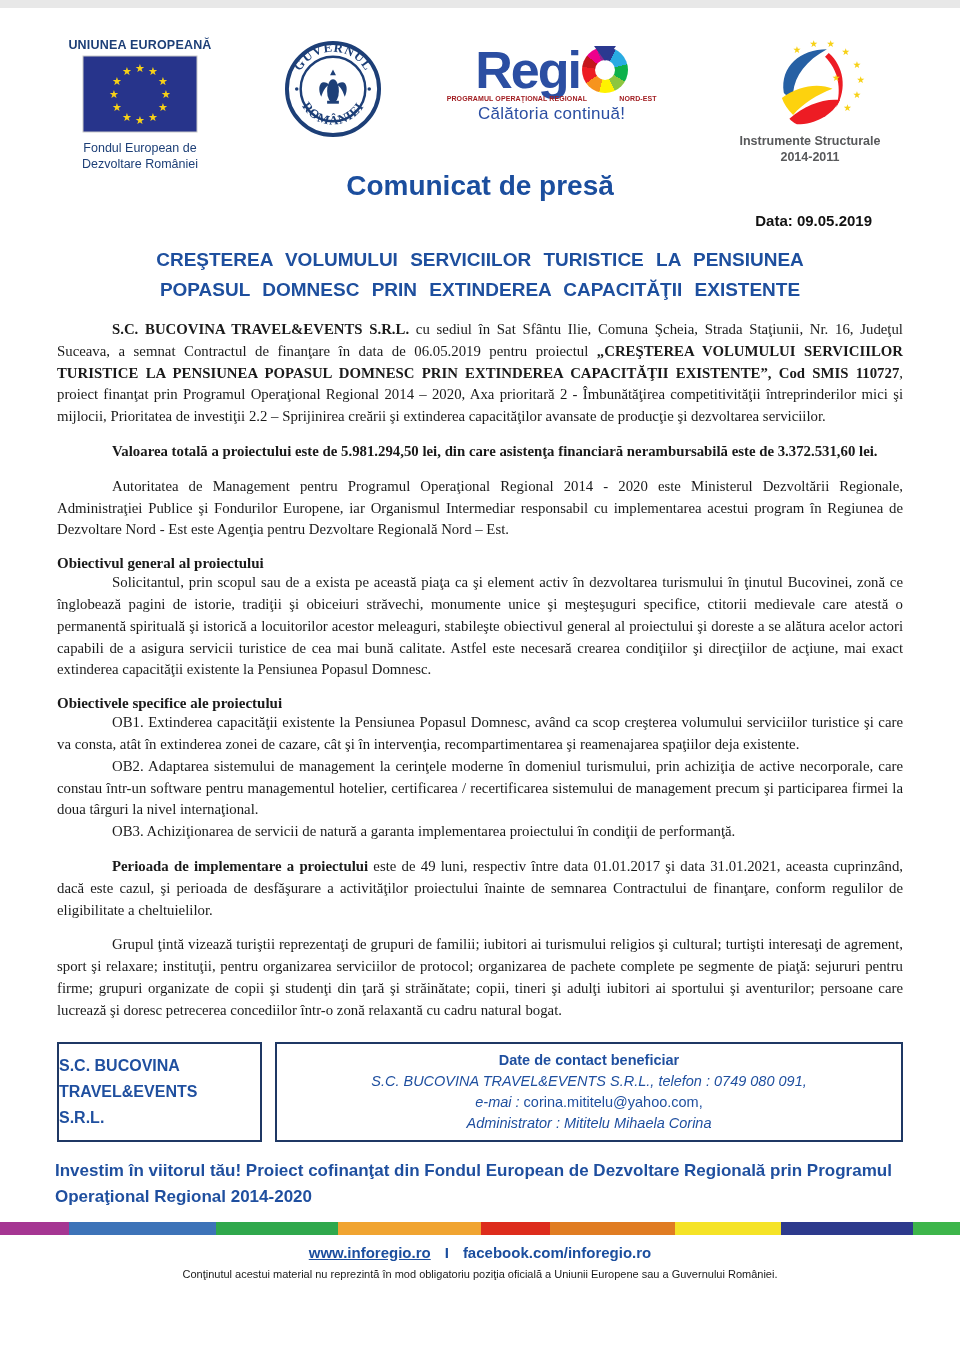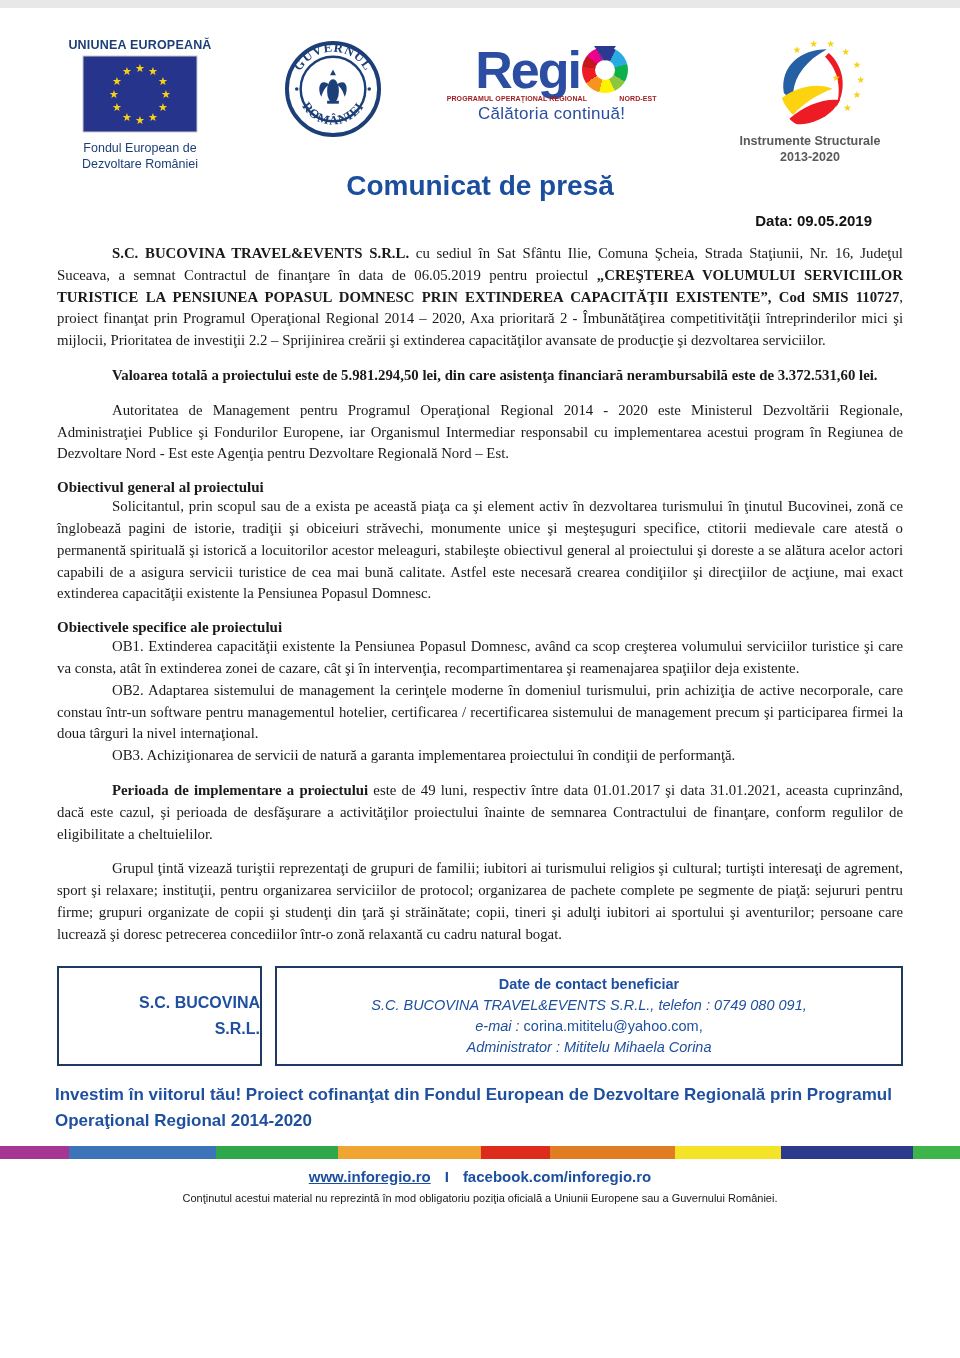--- a/index.html
+++ b/index.html
@@ -46,21 +46,21 @@
   
   .body-wrap { margin:14px 57px 0 57px; }
   .body-p { font-size:14.8px; line-height:21.8px; text-align:justify; text-indent:55px;
     margin-top:13px; }
   .body-p.no-gap { margin-top:0; }
   .sec-heading { font-size:15px; font-weight:bold; margin-top:14px; }
   
   .contact-row { display:flex; margin:20px 57px 0 57px; gap:13px;
     font-family:"Liberation Sans",sans-serif; }
   .contact-left { width:205px; border:2px solid #1f3864; display:flex; flex-direction:column;
-    justify-content:center; text-align:right; color:#1f4f9f; font-weight:bold; font-size:16px;
+    justify-content:center; text-align:left; color:#1f4f9f; font-weight:bold; font-size:16px;
     line-height:26px; padding:8px 0; }
   .contact-right { flex:1; border:2px solid #1f3864; text-align:center; color:#1f4f9f;
     font-size:14.5px; line-height:21px; padding:6px 12px; }
   .contact-right .ct-title { font-weight:bold; }
   .contact-right .ct-line { font-style:italic; }
   .contact-right .ct-plain { font-style:normal; }
   
   .invest { text-align:left; font-family:"Liberation Sans",sans-serif; font-weight:bold;
     font-size:17px; color:#1f4f9f; line-height:26px; margin:16px 55px 0 55px; }
   .stripe { display:flex; height:13px; width:100%; margin-top:12px; }
@@ -156,27 +156,31 @@
           <text class="star" x="130" y="32">★</text>
           <text class="star" x="134" y="48">★</text>
           <text class="star" x="130" y="64">★</text>
           <text class="star" x="120" y="78">★</text>
           <text class="star" x="66" y="16">★</text>
           <text class="star" x="108" y="46">★</text>
         </g>
       </svg>
       <div class="is-caption">
         <div>Instrumente Structurale</div>
-        <div>2013-2020</div>
+        <div>2014-2011</div>
       </div>
     </div>
   </div>
 
   <div class="doc-heading">Comunicat de presă</div>
   <div class="doc-date">Data: 09.05.2019</div>
+  <div class="doc-title">
+    <div>CREŞTEREA VOLUMULUI SERVICIILOR TURISTICE LA PENSIUNEA</div>
+    <div>POPASUL DOMNESC PRIN EXTINDEREA CAPACITĂŢII EXISTENTE</div>
+  </div>
 
   <div class="body-wrap">
 
     <p class="body-p"><b>S.C. BUCOVINA TRAVEL&amp;EVENTS S.R.L.</b><span> cu sediul în Sat Sfântu Ilie, Comuna Şcheia, Strada Staţiunii, Nr. 16, Judeţul Suceava, a semnat Contractul de finanţare în data de 06.05.2019 pentru proiectul </span><b>„CREŞTEREA VOLUMULUI SERVICIILOR TURISTICE LA PENSIUNEA POPASUL DOMNESC PRIN EXTINDEREA CAPACITĂŢII EXISTENTE”, Cod SMIS 110727</b><span>, proiect finanţat prin Programul Operaţional Regional 2014 – 2020, Axa prioritară 2 - Îmbunătăţirea competitivităţii întreprinderilor mici şi mijlocii, Prioritatea de investiţii 2.2 – Sprijinirea creării şi extinderea capacităţilor avansate de producţie şi dezvoltarea serviciilor.</span></p>
 
     <p class="body-p"><b>Valoarea totală a proiectului este de 5.981.294,50 lei, din care asistenţa financiară nerambursabilă este de 3.372.531,60 lei.</b></p>
 
     <p class="body-p">Autoritatea de Management pentru Programul Operaţional Regional 2014 - 2020 este Ministerul Dezvoltării Regionale, Administraţiei Publice şi Fondurilor Europene, iar Organismul Intermediar responsabil cu implementarea acestui program în Regiunea de Dezvoltare Nord - Est este Agenţia pentru Dezvoltare Regională Nord – Est.</p>
 
     <div class="sec-heading">Obiectivul general al proiectului</div>
@@ -188,20 +192,21 @@
     <p class="body-p no-gap">OB3. Achiziţionarea de servicii de natură a garanta implementarea proiectului în condiţii de performanţă.</p>
 
     <p class="body-p"><b>Perioada de implementare a proiectului</b><span> este de 49 luni, respectiv între data 01.01.2017 şi data 31.01.2021, aceasta cuprinzând, dacă este cazul, şi perioada de desfăşurare a activităţilor proiectului înainte de semnarea Contractului de finanţare, conform regulilor de eligibilitate a cheltuielilor.</span></p>
 
     <p class="body-p">Grupul ţintă vizează turiştii reprezentaţi de grupuri de familii; iubitori ai turismului religios şi cultural; turtişti interesaţi de agrement, sport şi relaxare; instituţii, pentru organizarea serviciilor de protocol; organizarea de pachete complete pe segmente de piaţă: sejururi pentru firme; grupuri organizate de copii şi studenţi din ţară şi străinătate; copii, tineri şi adulţi iubitori ai sportului şi aventurilor; persoane care lucrează şi doresc petrecerea concediilor într-o zonă relaxantă cu cadru natural bogat.</p>
   </div>
 
   <div class="contact-row">
     <div class="contact-left">
       <div>S.C. BUCOVINA</div>
+      <div>TRAVEL&amp;EVENTS</div>
       <div>S.R.L.</div>
     </div>
     <div class="contact-right">
       <div class="ct-title">Date de contact beneficiar</div>
       <div class="ct-line">S.C. BUCOVINA TRAVEL&amp;EVENTS S.R.L.,  telefon :  0749 080 091,</div>
       <div class="ct-line"><span>e-mai : </span><span class="ct-plain">corina.mititelu@yahoo.com,</span></div>
       <div class="ct-line">Administrator : Mititelu Mihaela Corina</div>
     </div>
   </div>
 

